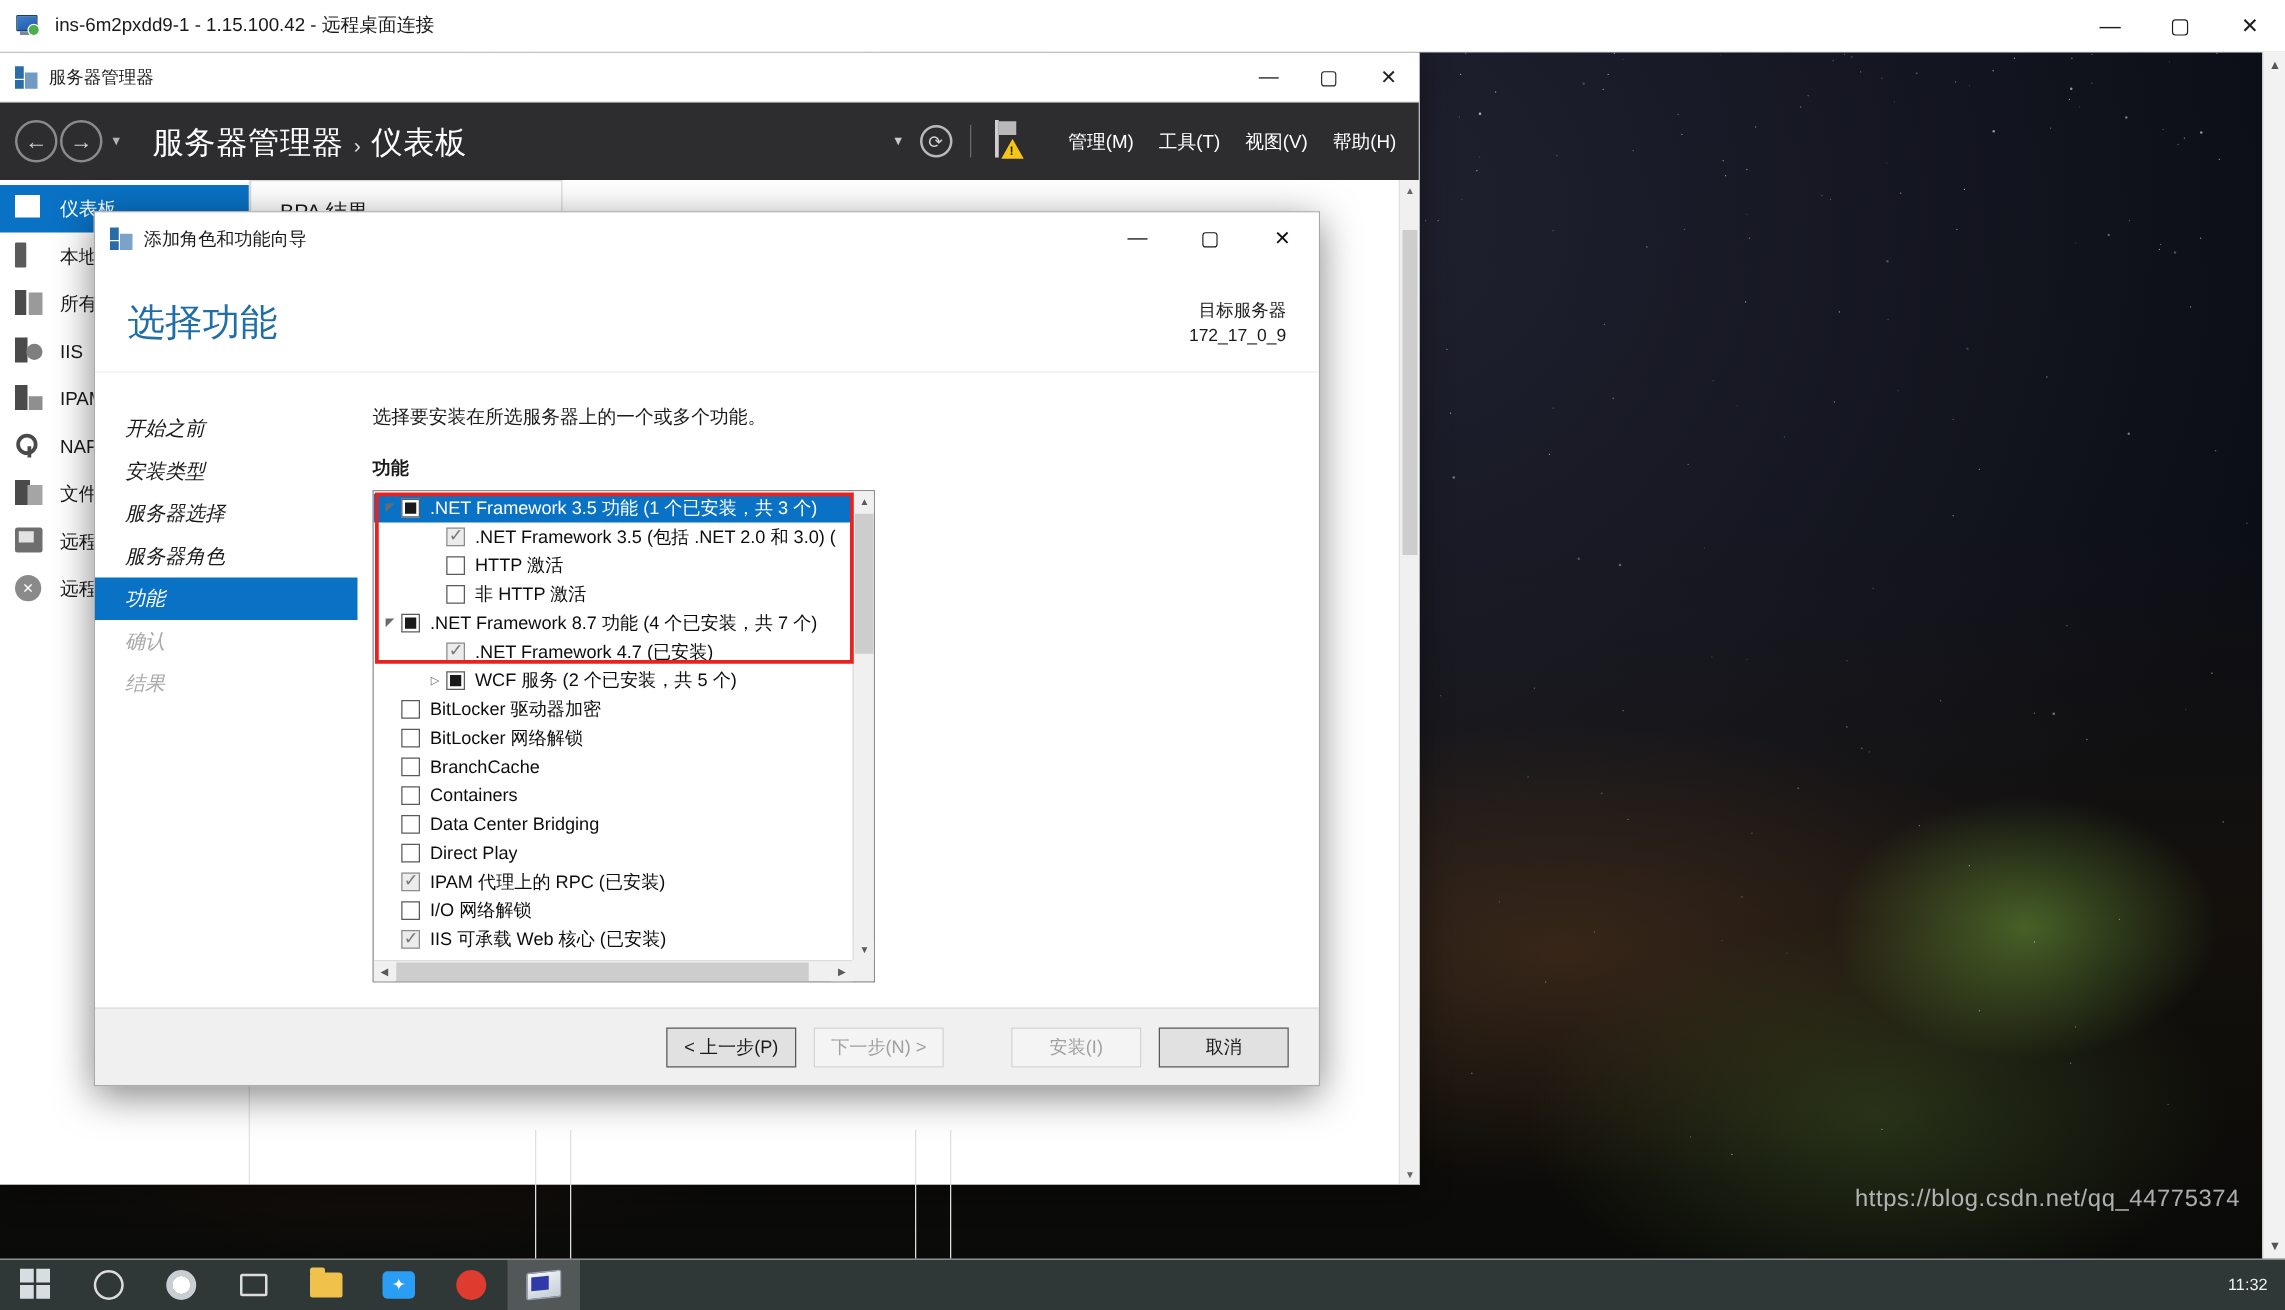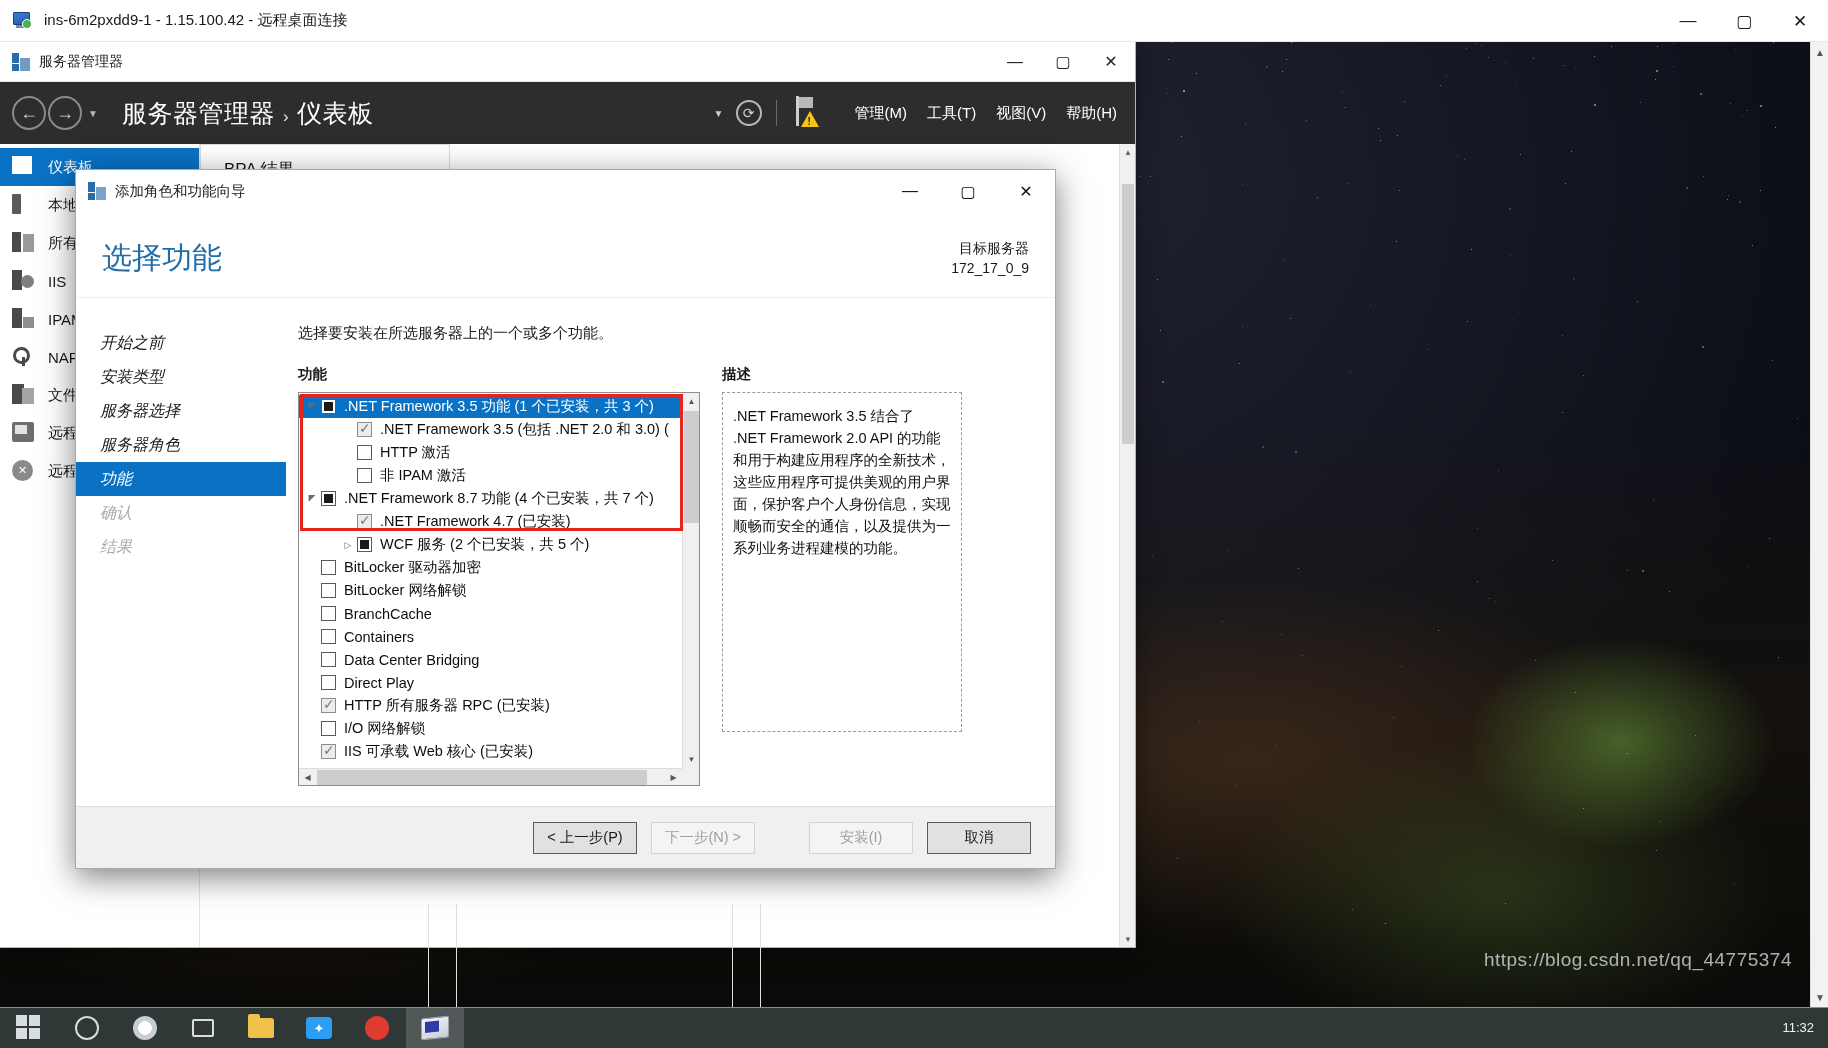--- a/index.html
+++ b/index.html
@@ -1057,21 +1057,21 @@
                       <span class="lbl">.NET Framework 3.5 (包括 .NET 2.0 和 3.0) (</span>
                     </div>
                     <div class="feat indent-1">
                       <span class="expander"></span>
                       <span class="cbx"></span>
                       <span class="lbl">HTTP 激活</span>
                     </div>
                     <div class="feat indent-1">
                       <span class="expander"></span>
                       <span class="cbx"></span>
-                      <span class="lbl">非 IPAM 激活</span>
+                      <span class="lbl">非 HTTP 激活</span>
                     </div>
                     <div class="feat indent-0">
                       <span class="expander" style="transform: rotate(180deg);">◢</span>
                       <span class="cbx partial"></span>
                       <span class="lbl">.NET Framework 8.7 功能 (4 个已安装，共 7 个)</span>
                     </div>
                     <div class="feat indent-1">
                       <span class="expander"></span>
                       <span class="cbx installed"></span>
                       <span class="lbl">.NET Framework 4.7 (已安装)</span>
@@ -1107,21 +1107,21 @@
                       <span class="lbl">Data Center Bridging</span>
                     </div>
                     <div class="feat indent-0">
                       <span class="expander"></span>
                       <span class="cbx"></span>
                       <span class="lbl">Direct Play</span>
                     </div>
                     <div class="feat indent-0">
                       <span class="expander"></span>
                       <span class="cbx installed"></span>
-                      <span class="lbl">HTTP 所有服务器 RPC (已安装)</span>
+                      <span class="lbl">IPAM 代理上的 RPC (已安装)</span>
                     </div>
                     <div class="feat indent-0">
                       <span class="expander"></span>
                       <span class="cbx"></span>
                       <span class="lbl">I/O 网络解锁</span>
                     </div>
                     <div class="feat indent-0">
                       <span class="expander"></span>
                       <span class="cbx installed"></span>
                       <span class="lbl">IIS 可承载 Web 核心 (已安装)</span>
@@ -1137,24 +1137,20 @@
                   <div class="sb-arrow h" style="left:0;">◀</div>
                   <div class="sb-thumb" style="left:18px; top:1px; width:330px; height:15px;"></div>
                   <div class="sb-arrow h" style="right:0;">▶</div>
                 </div>
                 <div id="feat-corner"></div>
 
                 <div id="redbox" style="left:1px; top:1px; width:383px; height:137px;"></div>
               </div>
             </div>
 
-            <div id="desc-panel">
-              <div class="col-label">描述</div>
-              <div id="desc-box">.NET Framework 3.5 结合了 .NET Framework 2.0 API 的功能和用于构建应用程序的全新技术，这些应用程序可提供美观的用户界面，保护客户个人身份信息，实现顺畅而安全的通信，以及提供为一系列业务进程建模的功能。</div>
-            </div>
 
           </div>
         </div>
       </div>
 
       <div id="wiz-footer">
         <div class="wbtn default">&lt; 上一步(P)</div>
         <div class="wbtn disabled">下一步(N) &gt;</div>
         <div class="wbtn-gap"></div>
         <div class="wbtn disabled">安装(I)</div>

